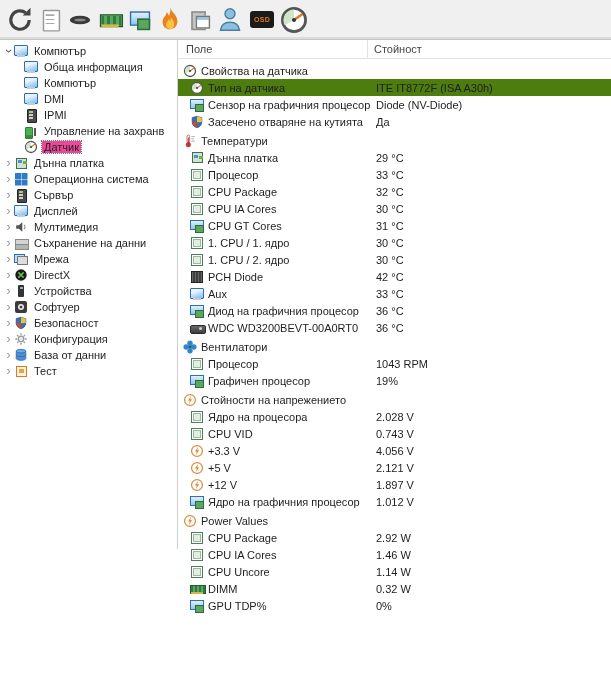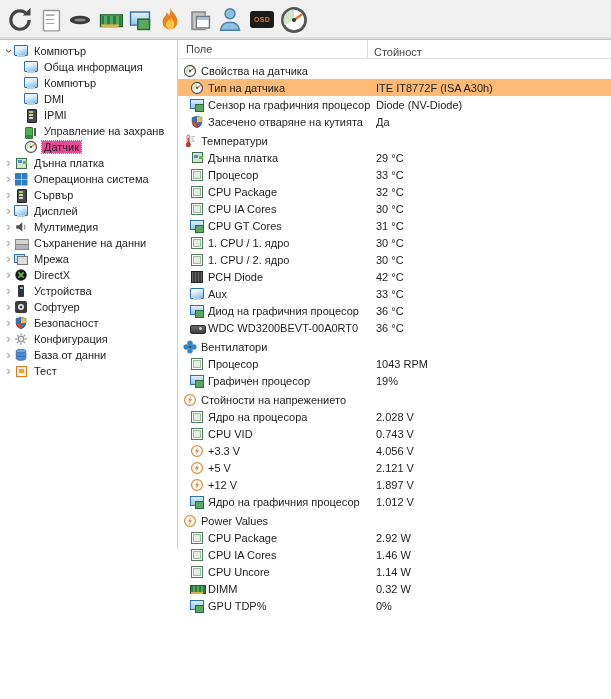--- a/index.html
+++ b/index.html
@@ -20,29 +20,29 @@
 
   
   .titem { height:16px; display:flex; align-items:center; white-space:nowrap; cursor:default; }
   .titem .chev { width:11px; margin-left:3px; color:#9a9a9a; font-size:12px; line-height:10px; flex:none; text-align:center; }
   .titem .chev.exp { color:#4a4a4a; transform:rotate(90deg); }
   .titem.lvl1 { padding-left:24px; }
   .titem .tlabel { margin-left:4px; padding:0 2px; }
   .titem.sel .tlabel { background:#ec4899; outline:1px dotted #7a7a7a; }
 
   
-  .phead { height:19px; display:flex; align-items:flex-end; color:#454545; border-bottom:1px solid #e2e2e2; }
+  .phead { height:19px; display:flex; align-items:center; color:#454545; border-bottom:1px solid #e2e2e2; }
   .phead .c1 { width:190px; padding-left:8px; height:100%; display:flex; align-items:center; border-right:1px solid #e2e2e2; }
   .phead .c2 { padding-left:6px; }
   .sections { padding-top:3px; }
   .sec + .sec { margin-top:2px; }
   .sec-h { height:17px; display:flex; align-items:center; padding-left:5px; }
   .sec-h .sec-t { margin-left:4px; }
   .row { height:17px; display:flex; align-items:center; padding-left:12px; }
-  .row.hl { background:#fdba74; }
+  .row.hl { background:#4d7c0f; }
   .row .lbl { display:flex; align-items:center; width:184px; flex:none; }
   .row .lbl-t { margin-left:4px; }
   .row .val { padding-left:2px; }
 
   
   .ic { width:14px; height:14px; position:relative; display:inline-block; flex:none; }
   .ic svg { position:absolute; inset:0; width:14px; height:14px; }
 
   .ic-monitor::before { content:""; position:absolute; left:0; top:1px; width:12px; height:9px;
     border:1px solid #2f6fb0; border-radius:1px; background:linear-gradient(160deg,#eaf5fd 30%,#7fb9e6); }

